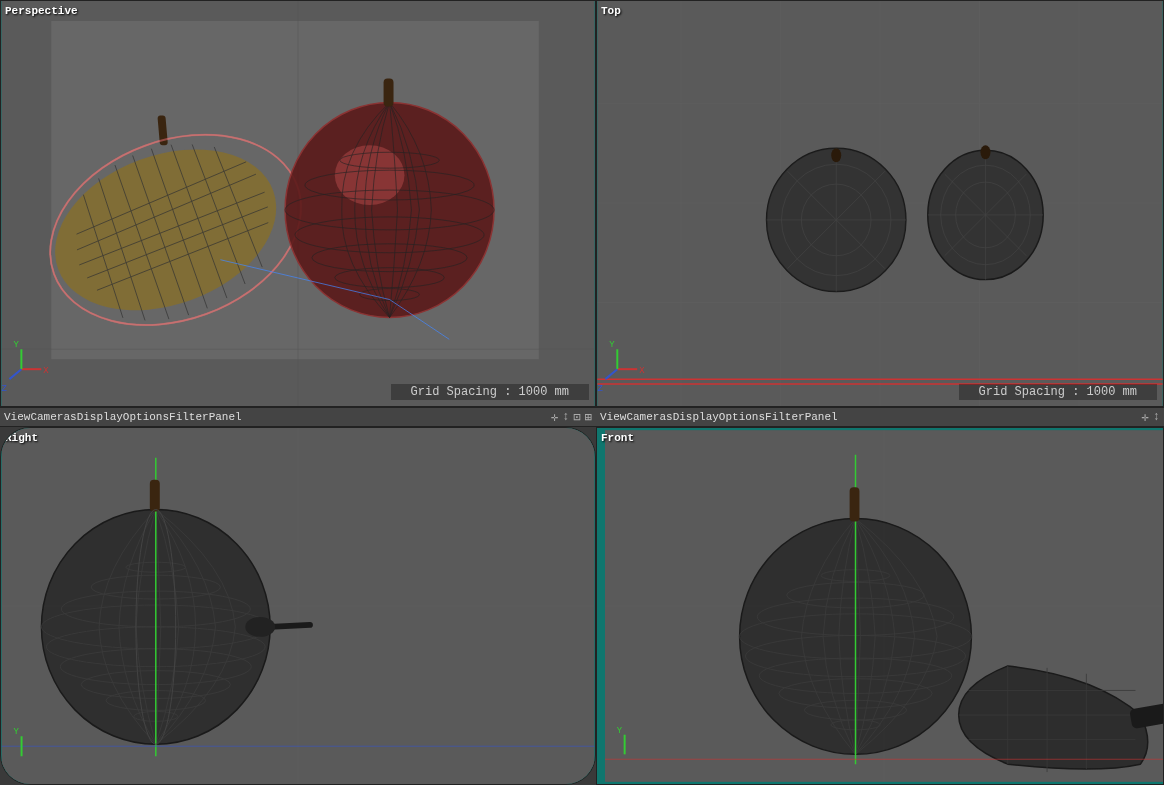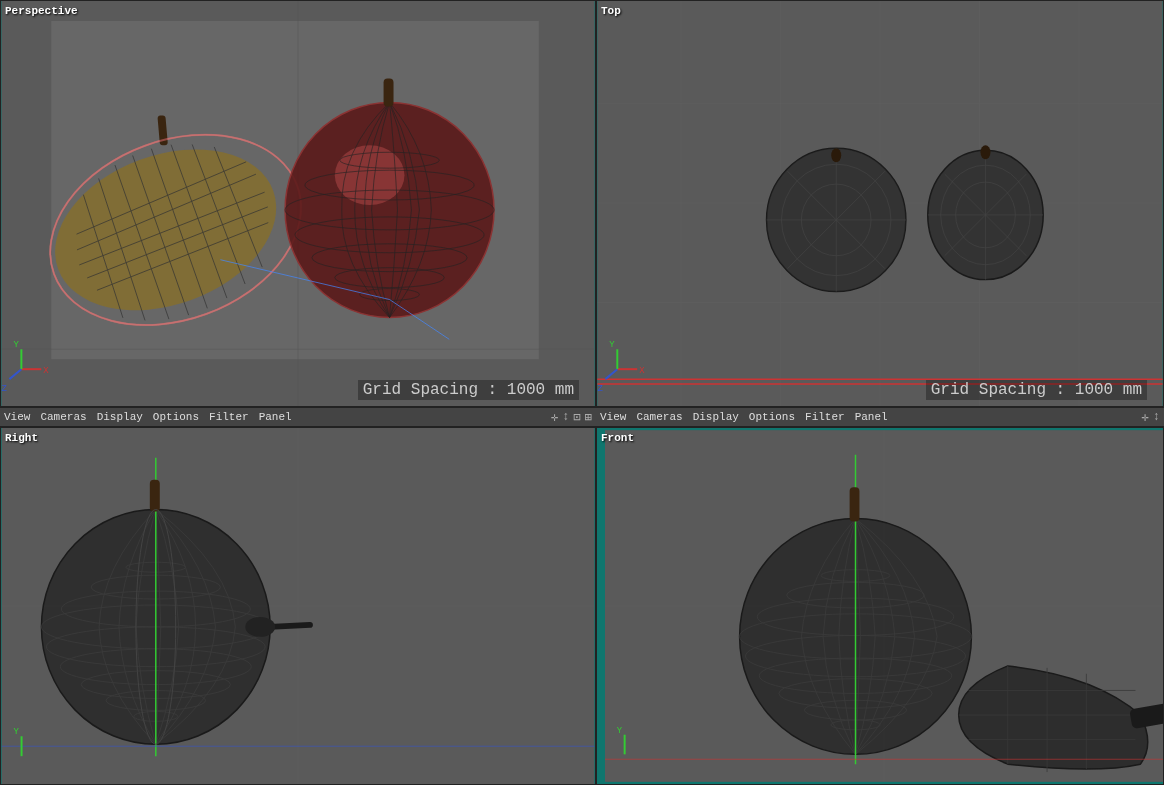--- a/index.html
+++ b/index.html
@@ -33,35 +33,34 @@
       color: #ffffff;
       font-size: 11px;
       font-weight: bold;
       z-index: 10;
       text-shadow: 1px 1px 2px #000;
     }
 
     .grid-spacing {
       position: absolute;
       bottom: 6px;
-      right: 16px;
+      right: 6px;
       color: #cccccc;
-      font-size: 16px;
+      font-size: 12px;
       background: rgba(0,0,0,0.3);
-      padding: 1px 5px;
+      padding: 1px 20px;
     }
 
     .toolbar {
       background: #444444;
       border-top: 1px solid #222;
       border-bottom: 1px solid #222;
       display: flex;
       align-items: center;
       padding: 0 4px;
-      gap: 10px;
       overflow: hidden;
       height: 20px;
     }
 
     .toolbar-item {
       color: #dddddd;
       font-size: 11px;
       cursor: pointer;
       white-space: nowrap;
     }
@@ -99,20 +98,21 @@
 
     .toolbar-right {
       grid-column: 2;
       grid-row: 2;
     }
 
     
     .vp-right {
       grid-column: 1;
       grid-row: 3;
+      border-radius: 30px;
     }
 
     
     .vp-front {
       grid-column: 2;
       grid-row: 3;
       padding-left: 8px;
     }
 
     

